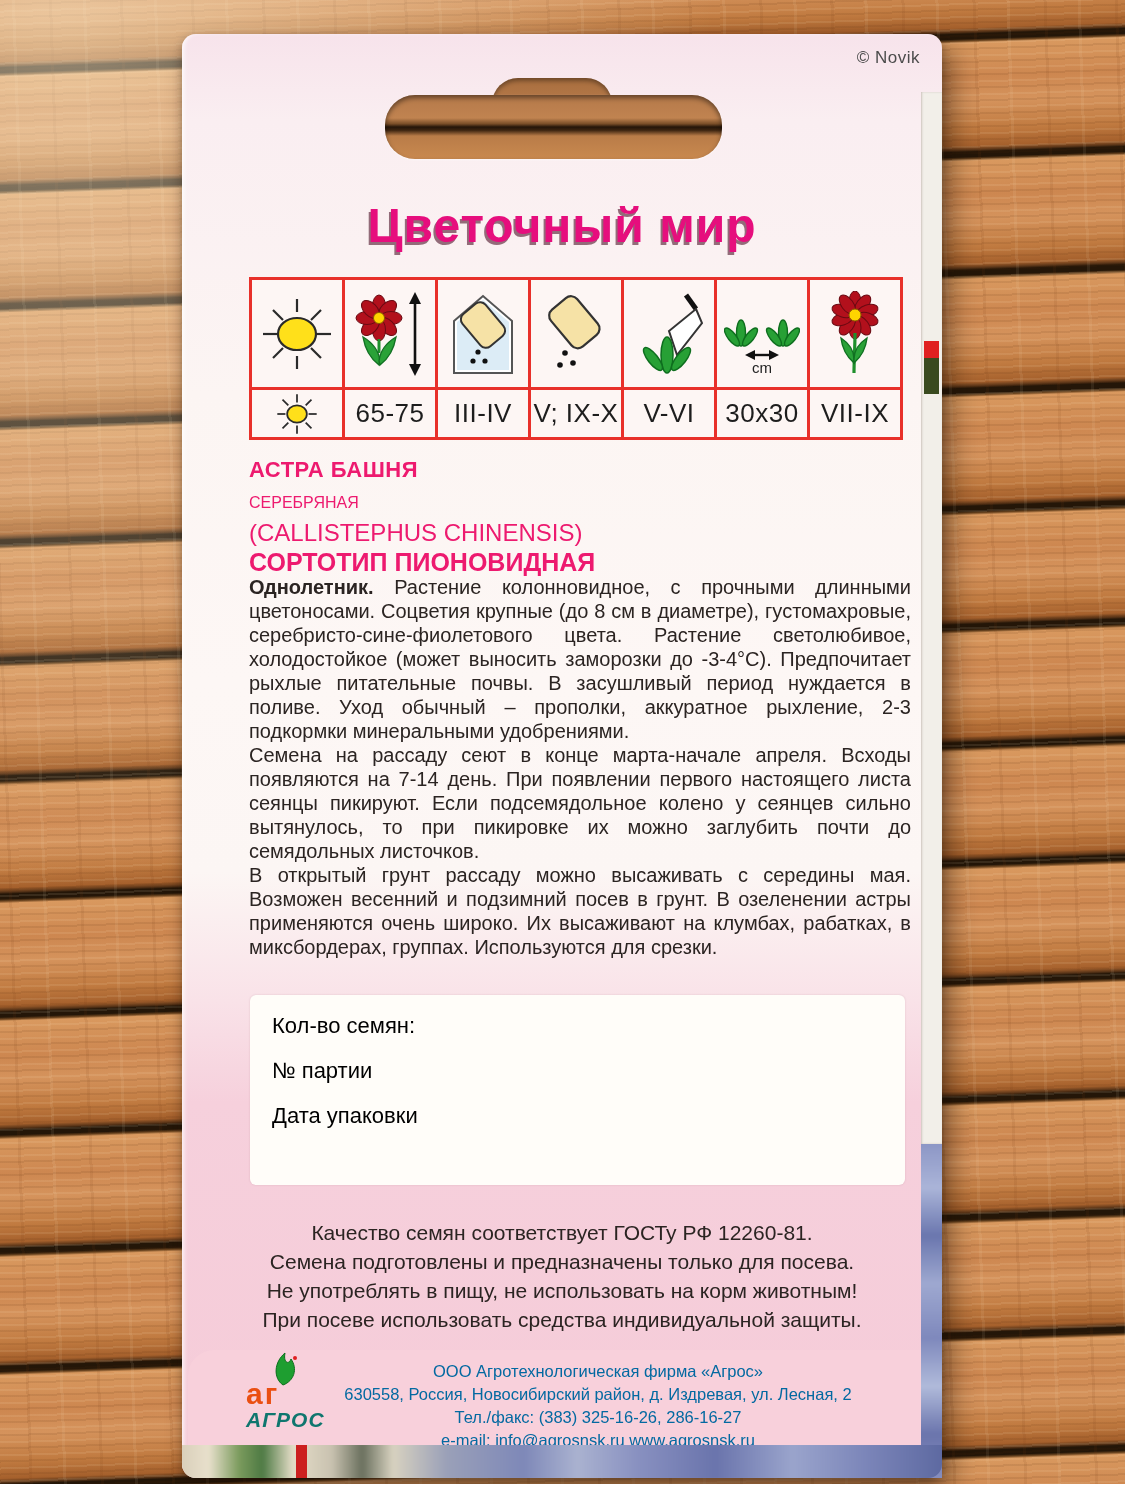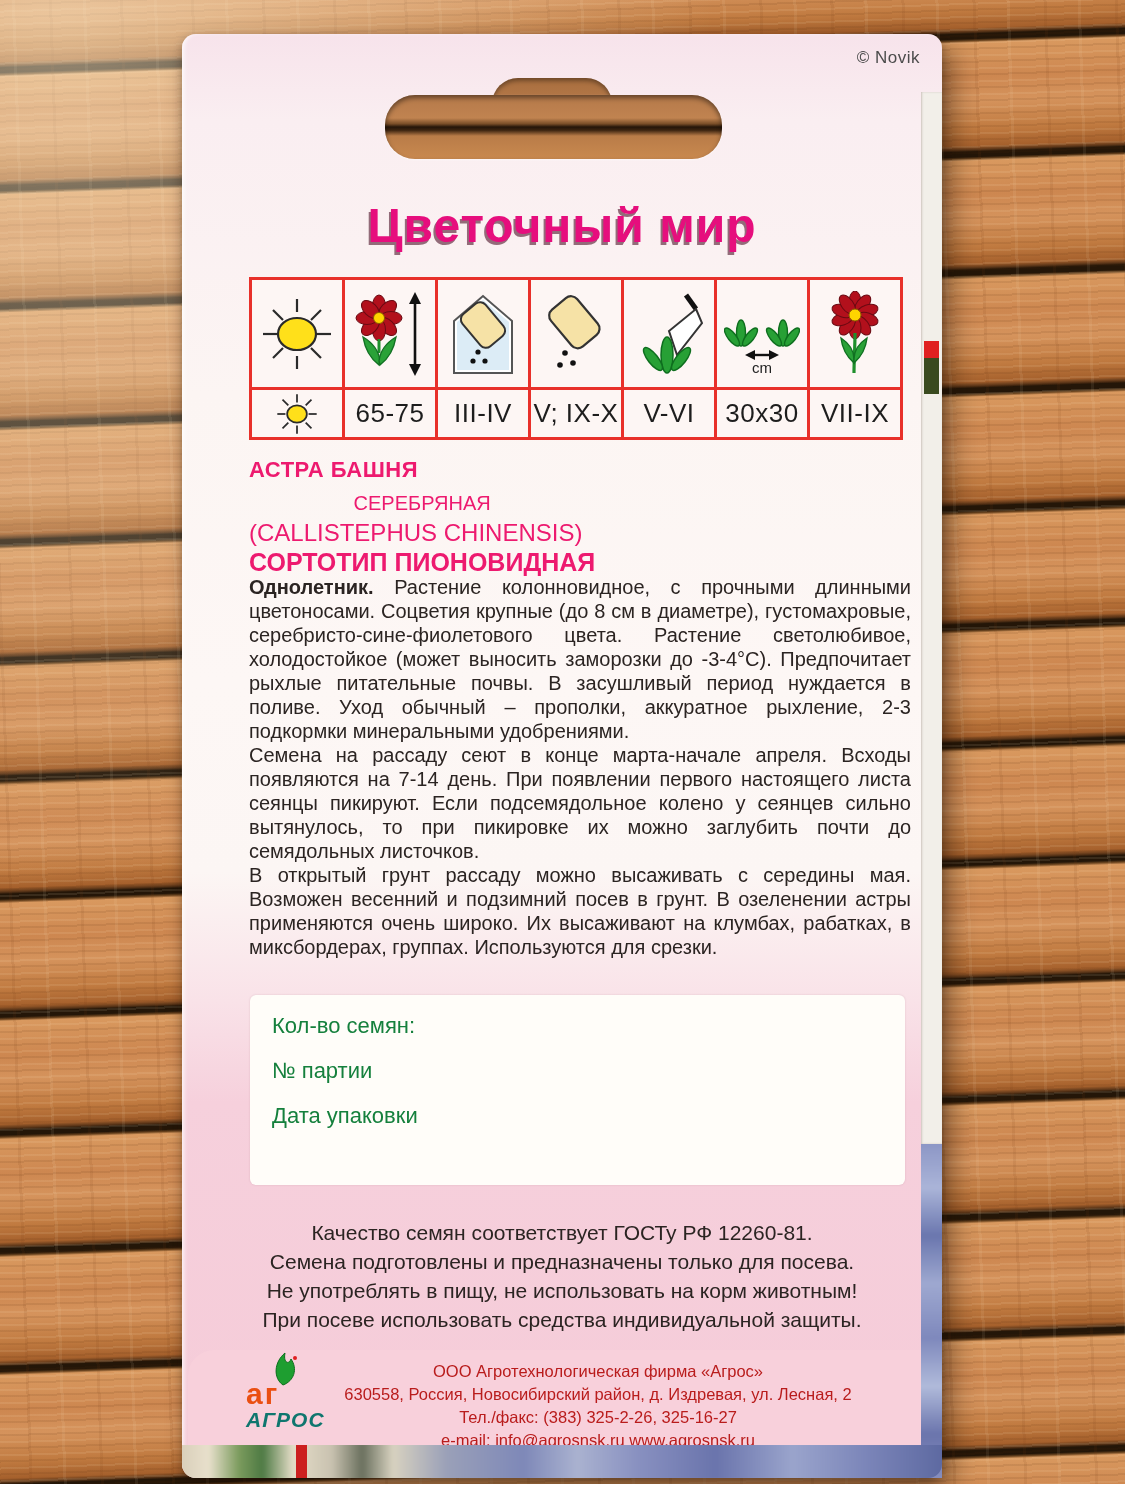--- a/index.html
+++ b/index.html
@@ -42,49 +42,49 @@
   
   .sowing-table{position:absolute;left:67px;top:243px;width:648px;
     display:grid;grid-template-columns:repeat(7,1fr);grid-template-rows:107px 47px;
     gap:3px;padding:3px;background:#e8302a;}
   .sowing-table .cell{background:#fdf6f4;display:flex;align-items:center;justify-content:center;}
   .sowing-table .val{font-size:26px;color:#1d1d1d;letter-spacing:0.5px;}
 
   
   .variety{position:absolute;left:67px;top:418px;color:#ed1a6f;}
   .variety .name{font-size:22px;font-weight:bold;line-height:36px;letter-spacing:0.5px;}
-  .variety .sub{font-size:20px;line-height:30px;text-align:center;}
+  .variety .sub{font-size:16px;line-height:30px;}
   .variety .latin{font-size:24px;line-height:29px;}
   .variety .sortotype{font-size:25px;font-weight:bold;line-height:31px;}
 
   
   .description{position:absolute;left:67px;top:541px;width:662px;
     font-size:20px;line-height:24px;color:#2b2422;text-align:justify;}
   .description p{margin:0;}
   .description .lead{font-weight:bold;}
 
   
   .fill-box{position:absolute;left:68px;top:961px;width:655px;height:190px;
     background:#fffdf9;border-radius:6px;box-shadow:0 0 2px rgba(150,90,110,0.25);
     padding:18px 22px;box-sizing:border-box;}
-  .fill-box .field{font-size:22px;color:#15803d;line-height:26px;margin-bottom:19px;}
+  .fill-box .field{font-size:22px;color:#000000;line-height:26px;margin-bottom:19px;}
 
   
   .notices{position:absolute;left:30px;top:1184px;width:700px;text-align:center;
     font-size:21px;line-height:29px;color:#2b2422;}
 
   
   .footer-panel{position:absolute;left:6px;top:1316px;width:744px;height:95px;
     background:#f8d0db;border-radius:26px 10px 0 0;}
   .logo{position:absolute;left:58px;top:2px;width:80px;height:92px;text-align:left;}
   .logo .leaf{display:block;margin:0 auto -6px auto;}
   .logo .mark{display:block;font-size:30px;font-weight:bold;color:#ea4f12;line-height:28px;letter-spacing:2px;}
   .logo .name{display:block;font-size:21px;font-weight:bold;color:#0f766e;letter-spacing:1px;line-height:24px;font-style:italic;}
   .address{position:absolute;left:130px;top:10px;width:560px;text-align:center;
-    font-size:16.5px;line-height:23px;color:#b91c1c;}
+    font-size:16.5px;line-height:23px;color:#0369a1;}
 
   
   .bottom-strip{position:absolute;left:0;bottom:0;width:100%;height:33px;overflow:hidden;
     border-radius:0 0 14px 14px;}
   .bottom-strip .art{position:absolute;inset:-4px;filter:blur(2px);
     background:linear-gradient(90deg,#d8cdb8 0%,#e8e0cc 4%,#7a9a5c 8%,#4e7a44 11%,#e5ddc8 15%,#c9c2b0 20%,#6a705e 24%,#d8d2c0 28%,#9aa0b8 35%,#7e88b8 45%,#aab2d0 52%,#8890c0 60%,#6a74ac 70%,#9aa4cc 80%,#7a84b8 90%,#5c68a0 100%);}
   .bottom-strip .red-tick{position:absolute;left:114px;top:0;width:11px;height:100%;background:#cc1f1f;}
   .right-strip{position:absolute;right:0;top:58px;width:21px;height:1052px;background:#f2efe9;
     box-shadow:inset 1px 0 2px rgba(120,100,90,0.3);}
   .right-strip .red-mark{position:absolute;left:3px;top:249px;width:15px;height:17px;background:#e02020;}
@@ -275,21 +275,21 @@
         <svg class="leaf" width="34" height="34" viewBox="0 0 34 34">
           <path d="M14,33 C4,26 5,10 16,1 C14,11 20,13 22,7 C29,17 25,29 14,33 Z" fill="#1e9e30" stroke="#0c6e1c" stroke-width="1"></path>
           <circle cx="26" cy="6" r="2" fill="#e02020"></circle>
         </svg>
         <span class="mark">аг</span>
         <span class="name">АГРОС</span>
       </div>
       <div class="address">
         <div>ООО Агротехнологическая фирма «Агрос»</div>
         <div>630558, Россия, Новосибирский район, д. Издревая, ул. Лесная, 2</div>
-        <div>Тел./факс: (383) 325-2-26, 325-16-27</div>
+        <div>Тел./факс: (383) 325-16-26, 286-16-27</div>
         <div>e-mail: info@agrosnsk.ru  www.agrosnsk.ru</div>
       </div>
     </div>
 
     <div class="right-strip">
       <div class="red-mark"></div>
       <div class="olive-mark"></div>
     </div>
     <div class="right-photo">
         <div class="art"></div>

